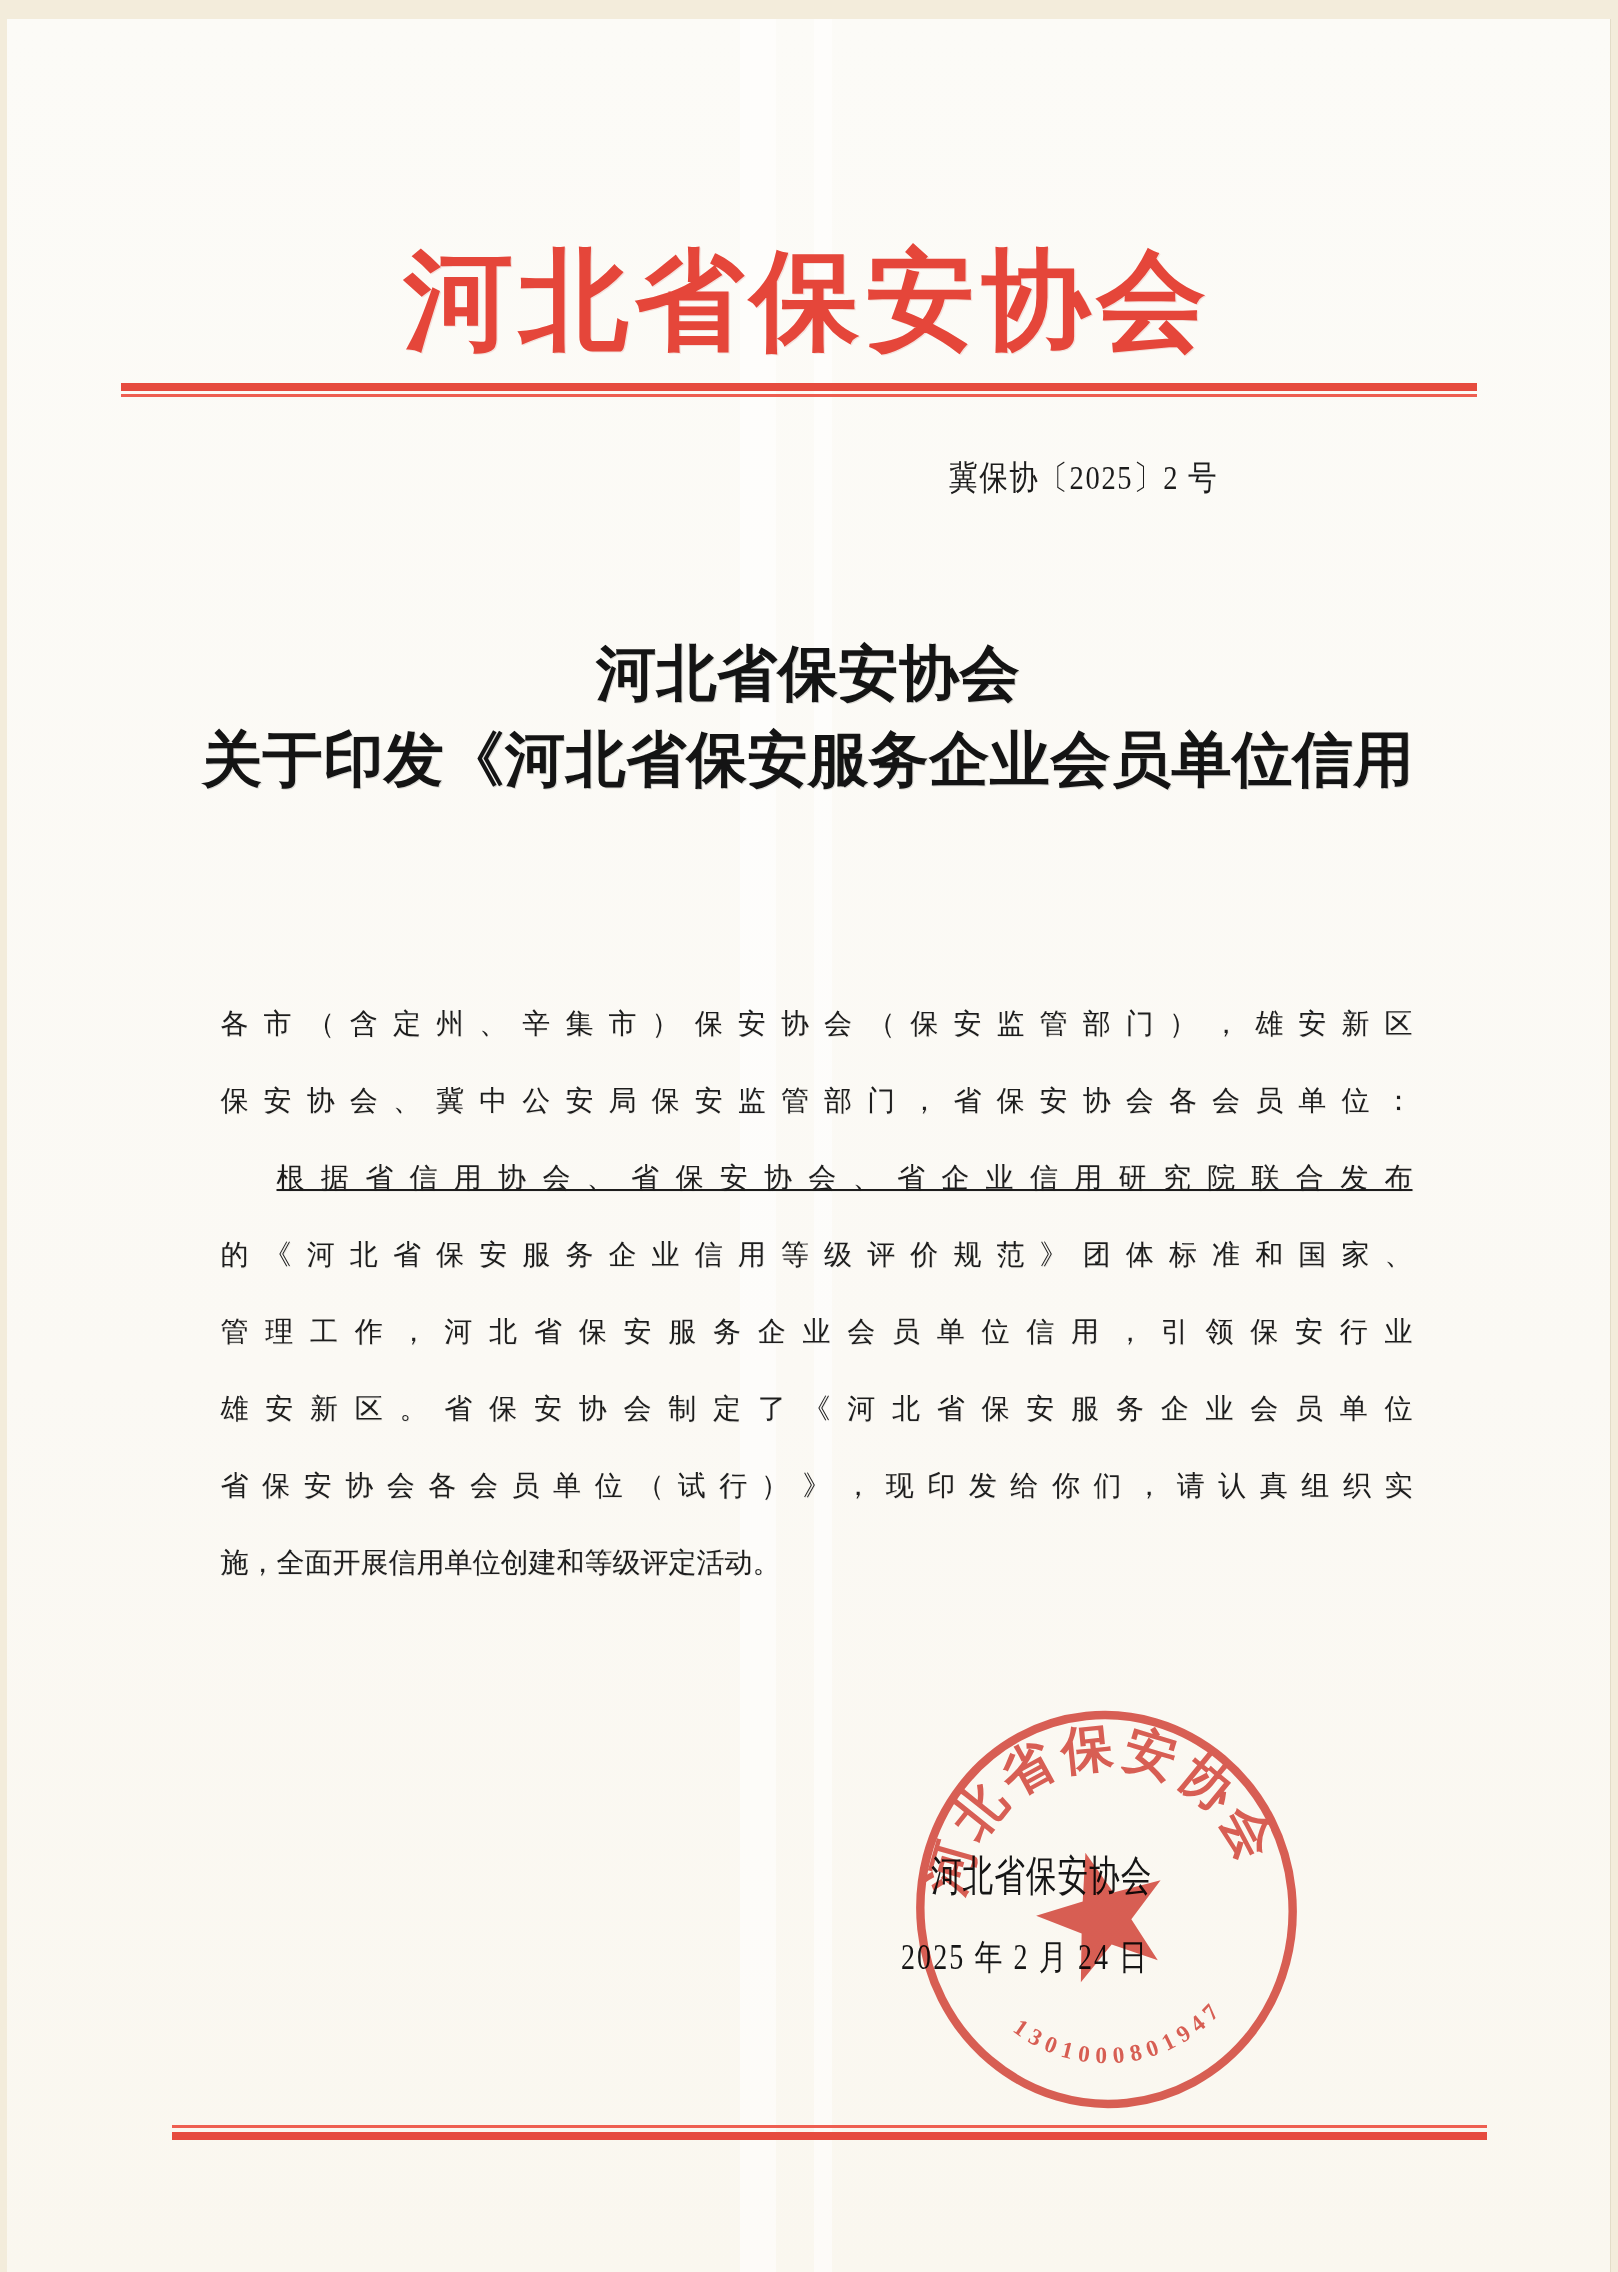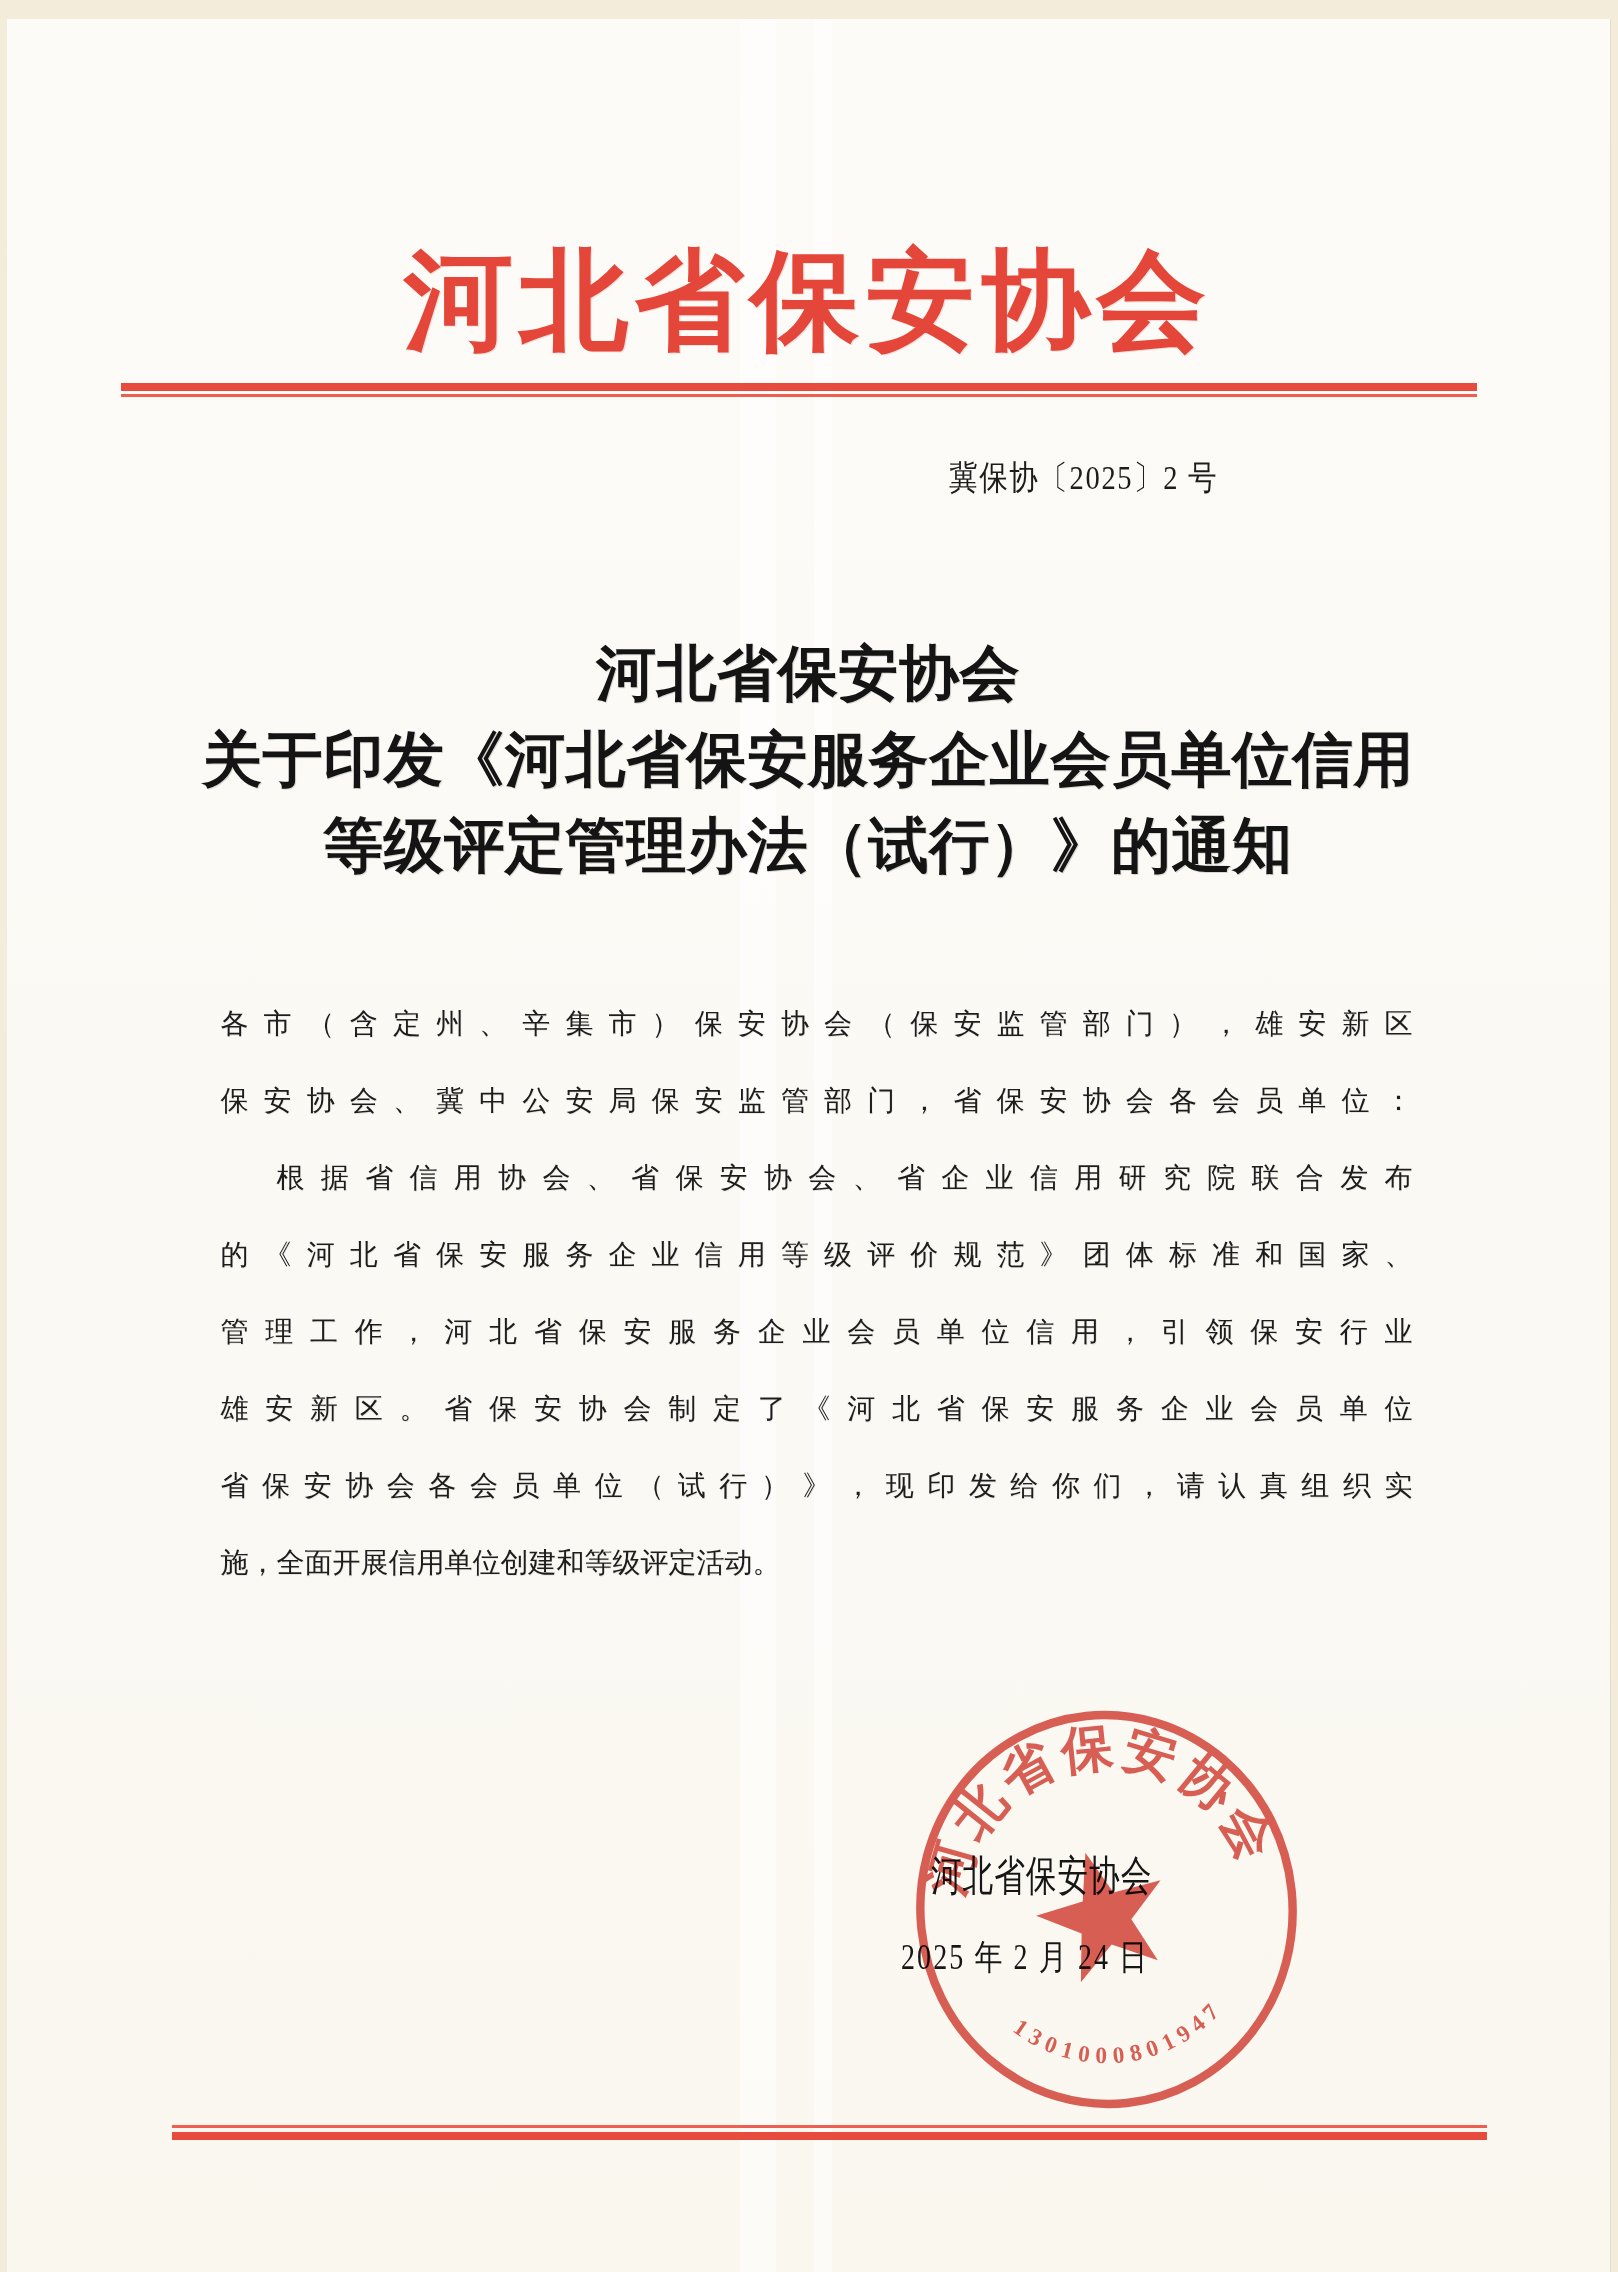--- a/index.html
+++ b/index.html
@@ -53,21 +53,21 @@
   }
   .doc-title .t-line { white-space:nowrap; }
 
   .body-text { position:absolute; left:214px; top:981px; width:1192px; color:#1d1d1d; }
   .b-line {
     position:relative; width:1192px; height:77px;
     font-size:28px; line-height:47px; white-space:nowrap;
     text-shadow:0.6px 0.6px 0 rgba(80,80,80,.10);
   }
   .b-line.just { text-align:justify; text-align-last:justify; white-space:normal; }
-  .b-line.indent { text-indent:2em; }
+  .b-line.indent { text-indent:2em;text-decoration:underline; }
 
   .signature {
     position:absolute; left:924px; top:1829px;
     font-size:42px; color:#161616; letter-spacing:1.3px;
     transform:scaleX(.73); transform-origin:left top; white-space:nowrap;
   }
   .sign-date {
     position:absolute; left:894px; top:1915px;
     font-size:35px; color:#161616; letter-spacing:2.6px;
     transform:scaleX(.80); transform-origin:left top; white-space:nowrap;
@@ -92,21 +92,20 @@
     <div class="rule top">
       <div class="thick"></div>
       <div class="thin"></div>
     </div>
 
     <div class="doc-number">冀保协〔2025〕2 号</div>
 
     <div class="doc-title">
       <div class="t-line">河北省保安协会</div>
       <div class="t-line">关于印发《河北省保安服务企业会员单位信用</div>
-      <div class="t-line">等级评定管理办法（试行）》的通知</div>
     </div>
 
     <div class="body-text">
       <div class="b-line just">各市（含定州、辛集市）保安协会（保安监管部门），雄安新区</div>
       <div class="b-line just">保安协会、冀中公安局保安监管部门，省保安协会各会员单位：</div>
       <div class="b-line just indent">根据省信用协会、省保安协会、省企业信用研究院联合发布</div>
       <div class="b-line just">的《河北省保安服务企业信用等级评价规范》团体标准和国家、</div>
       <div class="b-line just">管理工作，河北省保安服务企业会员单位信用，引领保安行业</div>
       <div class="b-line just">雄安新区。省保安协会制定了《河北省保安服务企业会员单位</div>
       <div class="b-line just">省保安协会各会员单位（试行）》，现印发给你们，请认真组织实</div>

